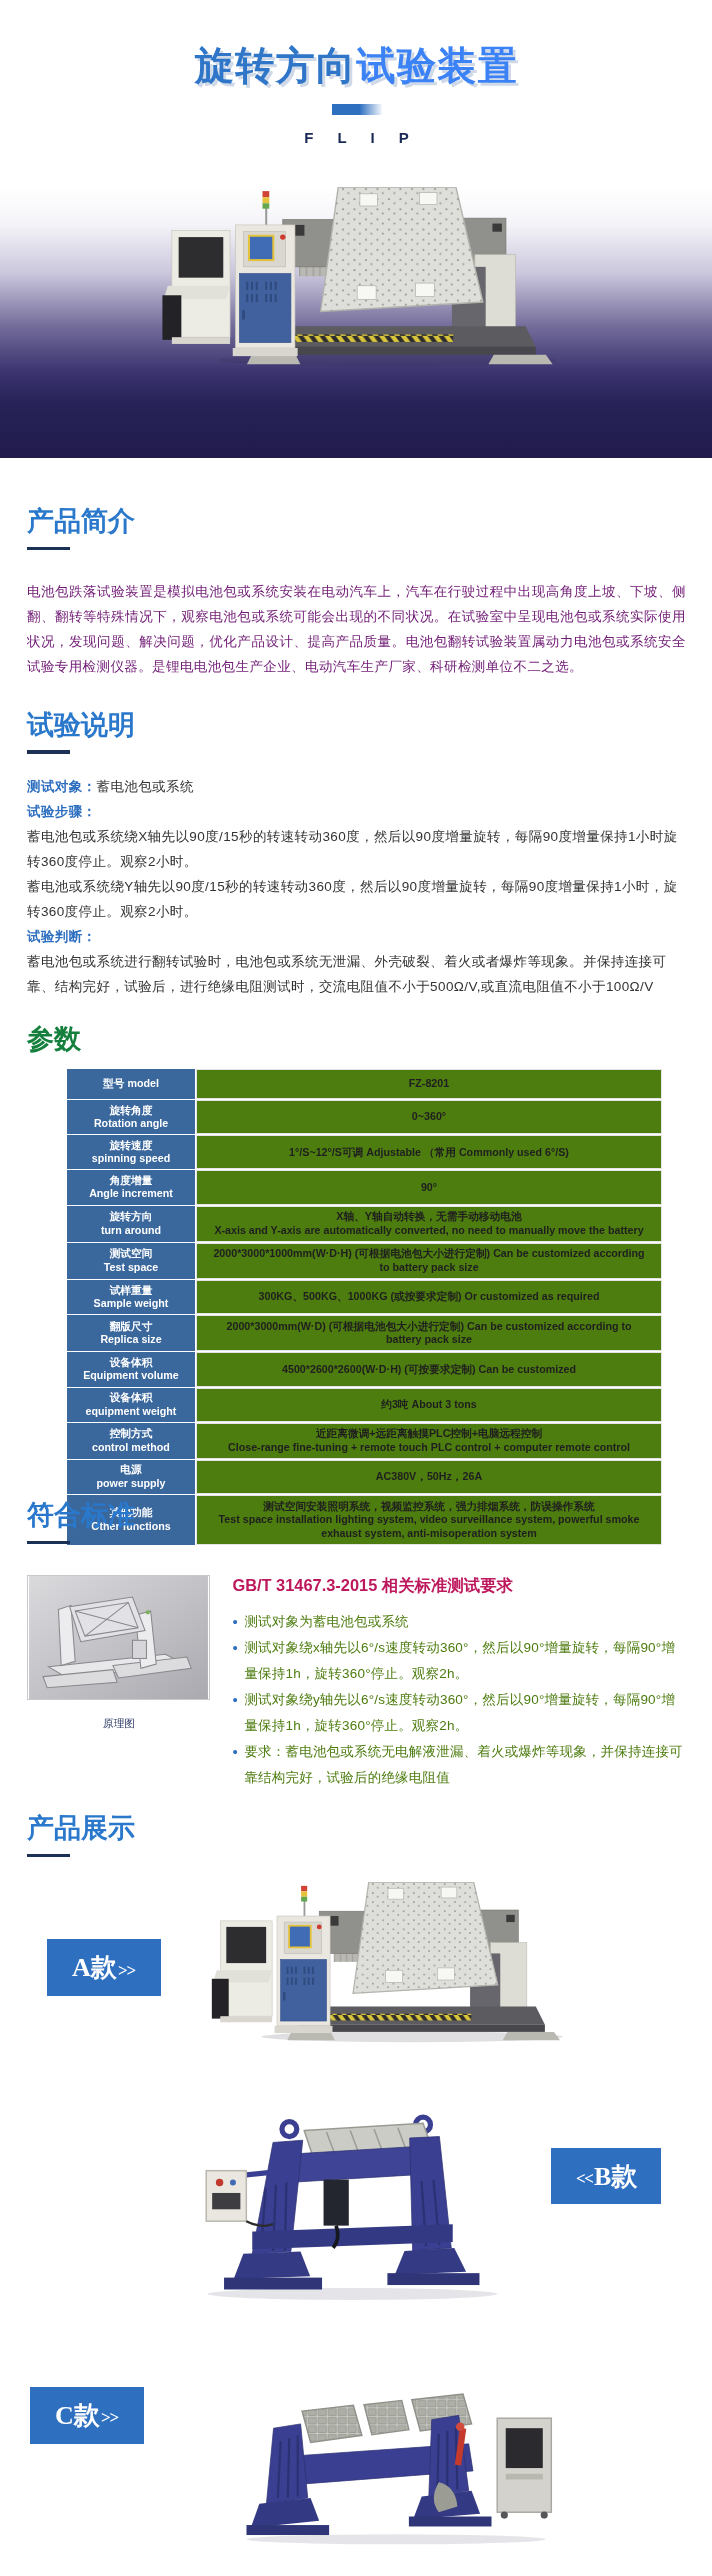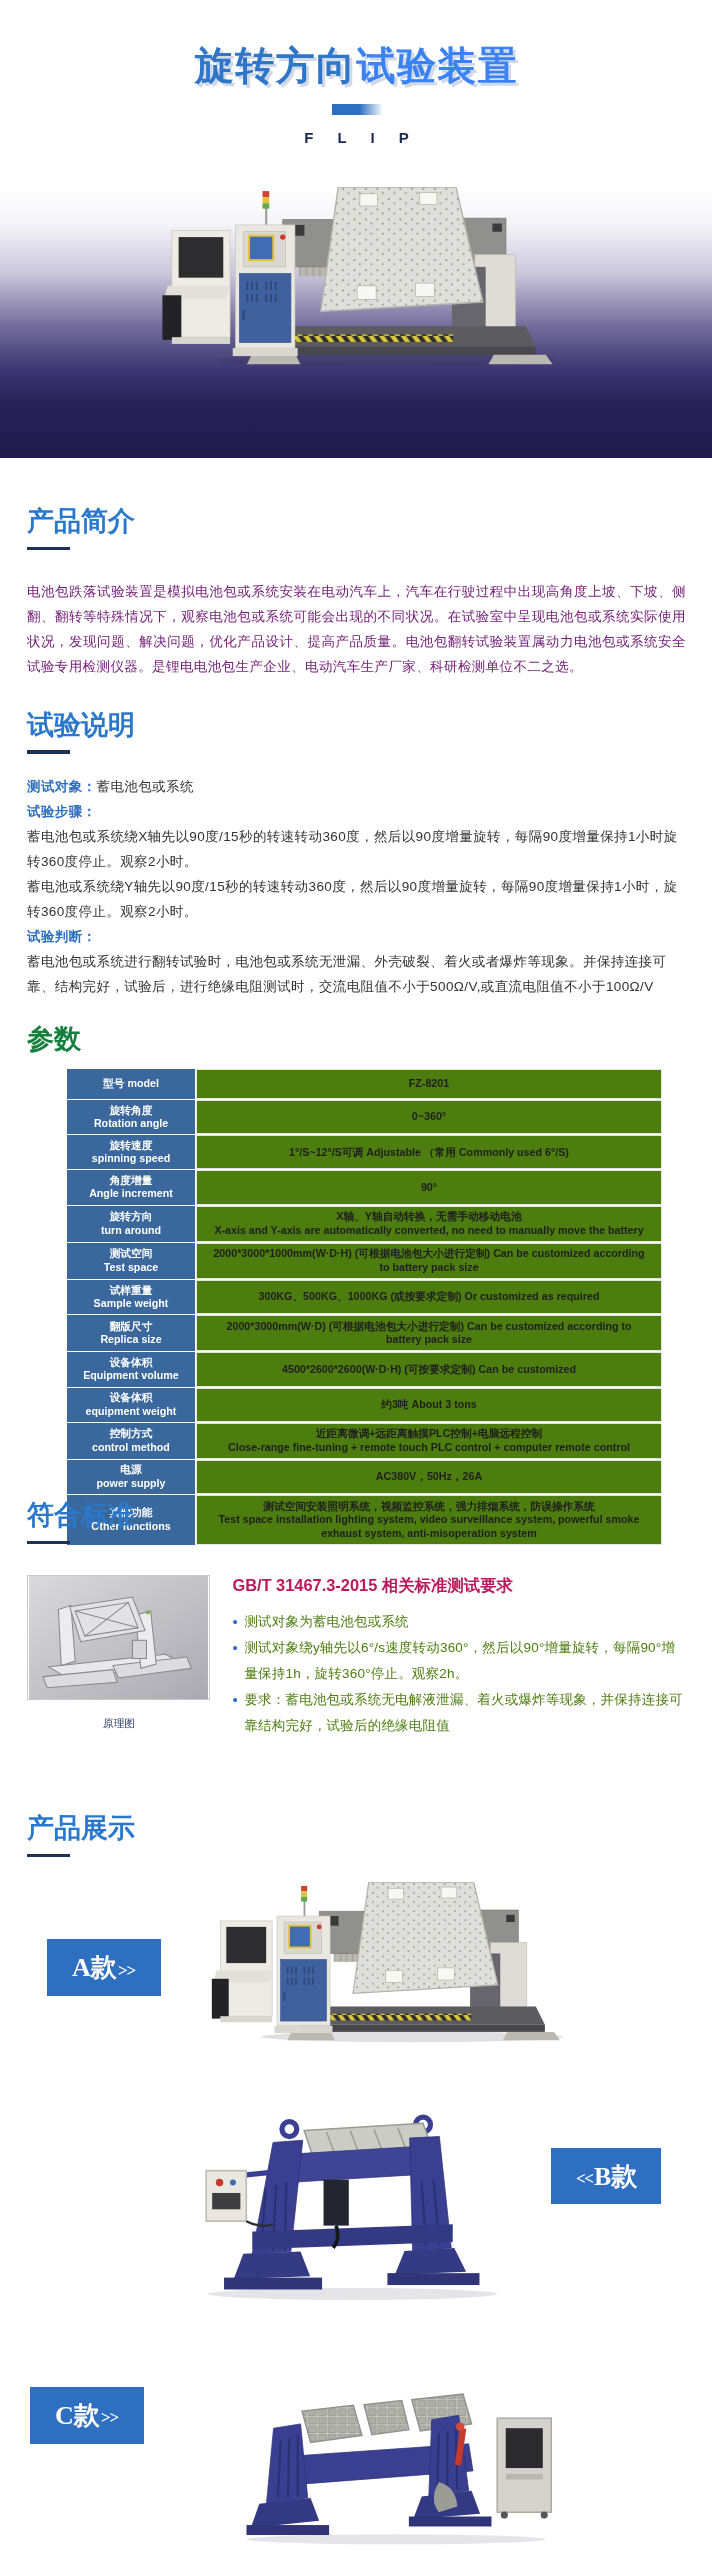--- a/index.html
+++ b/index.html
@@ -402,20 +402,21 @@
           </g>
           <circle cx="170" cy="52" r="3" fill="#7db05a"></circle>
         </svg>
         <div class="std-caption">原理图</div>
       </div>
       <div class="std-right">
         <div class="std-subheading">GB/T 31467.3-2015  相关标准测试要求</div>
         <ul class="std-bullets">
   <li><span class="bullet-text">测试对象为蓄电池包或系统</span></li>
 
+  <li><span class="bullet-text">测试对象绕x轴先以6°/s速度转动360°，然后以90°增量旋转，每隔90°增量保持1h，旋转360°停止。观察2h。</span></li>
 
   <li><span class="bullet-text">测试对象绕y轴先以6°/s速度转动360°，然后以90°增量旋转，每隔90°增量保持1h，旋转360°停止。观察2h。</span></li>
 
   <li><span class="bullet-text">要求：蓄电池包或系统无电解液泄漏、着火或爆炸等现象，并保持连接可靠结构完好，试验后的绝缘电阻值</span></li>
 </ul>
       </div>
     </div>
   </div>
 
   <div class="sec sec-products">

